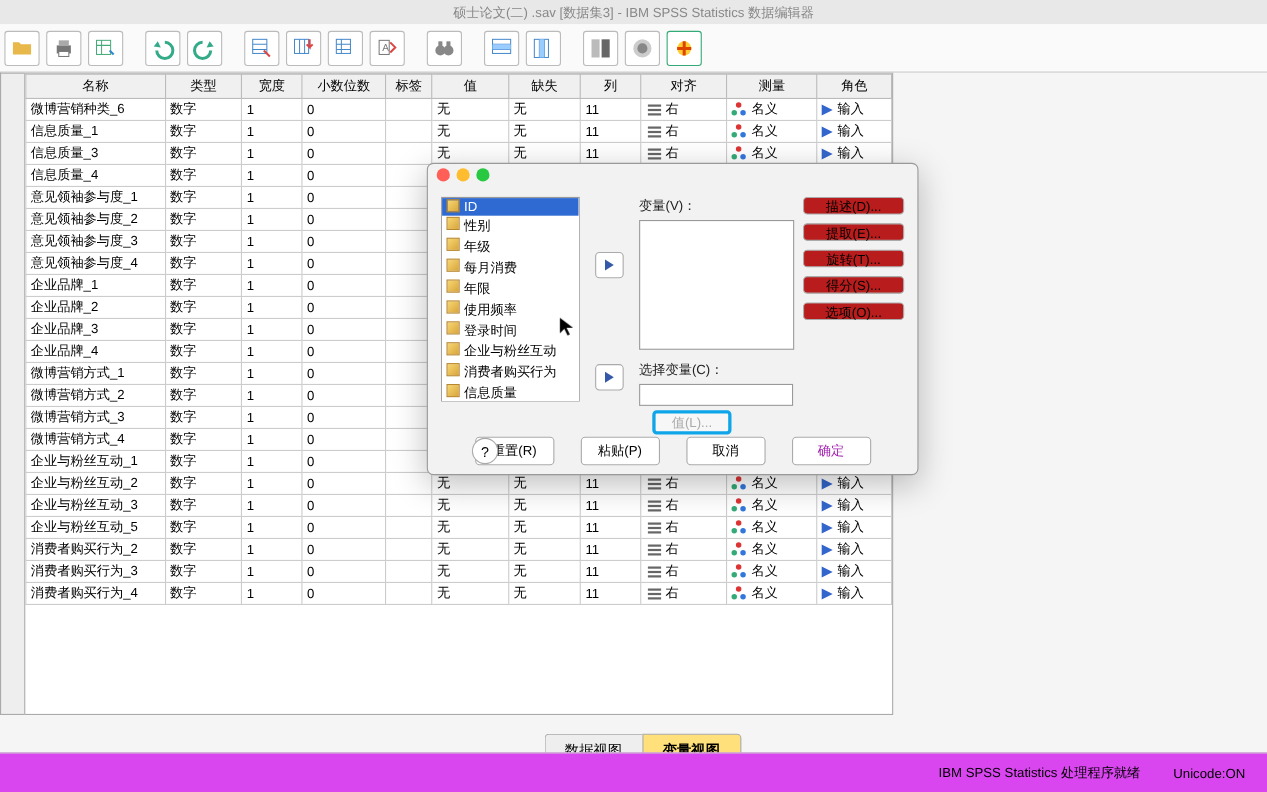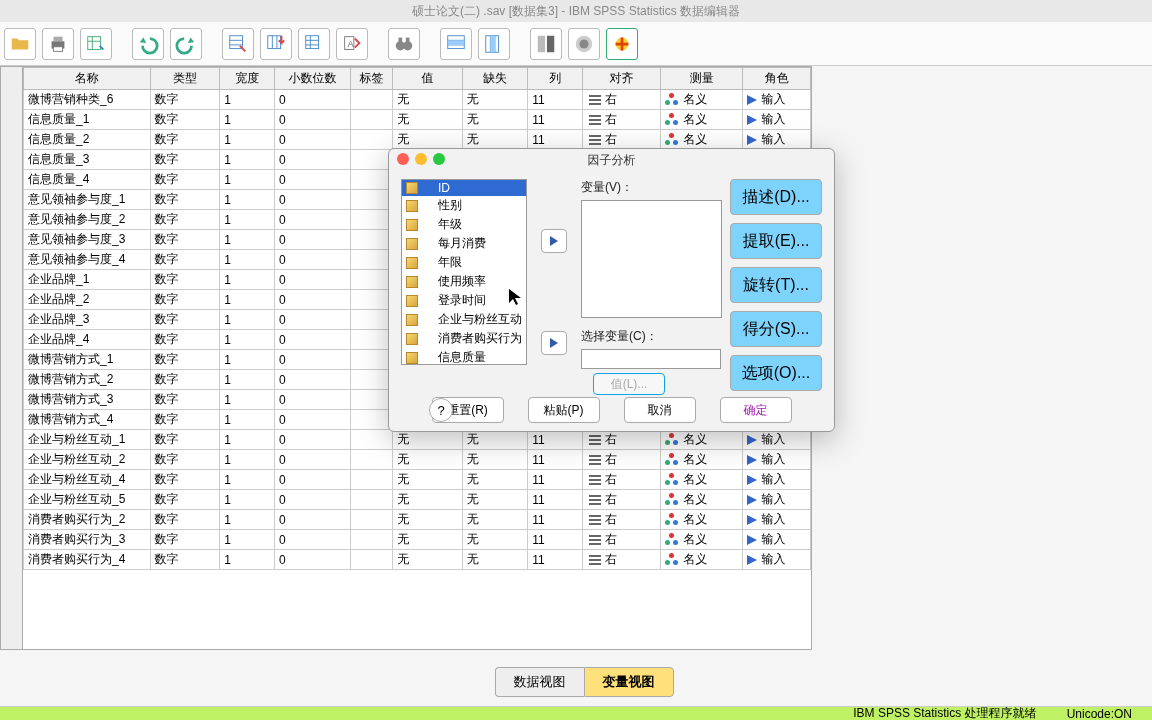--- a/index.html
+++ b/index.html
@@ -41,50 +41,50 @@
   
   .dialog { position: absolute; left: 388px; top: 148px; width: 447px; height: 284px; background: #f2f2f2; border: 1px solid #999; border-radius: 6px; box-shadow: 0 8px 30px rgba(0,0,0,.25); }
   .dlg-titlebar { height: 22px; display:flex; align-items:center; position:relative; }
   .traffic { position:absolute; left:8px; top:4px; display:flex; gap:6px;}
   .tl { width:12px; height:12px; border-radius:50%; }
   .tl-r{background:#ff5f57;} .tl-y{background:#febc2e;} .tl-g{background:#28c840;}
   .dlg-title { flex:1; text-align:center; font-size:12px; color:#333; }
   .dlg-body { padding: 8px 12px; display:flex; gap:8px; }
   
   .src-list { width: 126px; height: 186px; border:1px solid #999; background:#fff; overflow:auto; font-size:12px; }
-  .src-item { padding:1px 4px; display:flex; align-items:center; gap:20px; }
+  .src-item { padding:1px 4px; display:flex; gap:4px; }
   .src-item.sel { background:#2e6ad1; color:#fff; }
   .ruler { width:12px; height:12px; background: linear-gradient(135deg,#f7d774,#d9a53b); display:inline-block; border:1px solid #b8862b;}
   
   .mid-col { width: 38px; display:flex; flex-direction:column; justify-content:space-between; padding: 50px 0 40px;}
   .move-btn { width:26px; height:24px; border:1px solid #aaa; border-radius:4px; background:#fff; margin:0 auto; display:flex; align-items:center; justify-content:center; cursor:pointer;}
   .move-arrow { width:0;height:0;border-left:8px solid #3459a8;border-top:5px solid transparent;border-bottom:5px solid transparent;}
   
   .dest-col { flex:1; display:flex; flex-direction:column; gap:4px;}
   .dest-label { font-size:12px; color:#222;}
   .dest-box { border:1px solid #999; background:#fff; height:118px;}
   .sel-input { border:1px solid #999; height:20px; background:#fff; width:140px;}
   
   .btn-col { width:92px; display:flex; flex-direction:column; gap:8px; }
-  .side-btn { height:36px; border:1px solid #aaa; border-radius:4px; background:#7dd3fc; font-size:16px; cursor:pointer;}
+  .side-btn { height:16px; border:1px solid #aaa; border-radius:4px; background:#b91c1c; font-size:12px; cursor:pointer;}
   
   .dlg-footer { position:absolute; bottom:8px; left:0; right:0; display:flex; align-items:center; justify-content:center; gap:24px;}
   .help-btn { position:absolute; left:40px; width:24px; height:24px; border:1px solid #aaa; border-radius:50%; background:#fff; font-size:13px; display:flex; align-items:center; justify-content:center; cursor:pointer;}
   .ftr-btn { width:72px; height:26px; border:1px solid #aaa; border-radius:4px; background:#fff; font-size:12px; cursor:pointer;}
   .ftr-btn:disabled { color:#a21caf; }
-  .value-btn { width:72px; height:22px; border:1px solid #0ea5e9; border-radius:4px; background:#f7f7f7; color:#aaa; font-size:12px; margin-left:12px;}
+  .value-btn { width:72px; height:22px; border:3px solid #0ea5e9; border-radius:4px; background:#f7f7f7; color:#aaa; font-size:12px; margin-left:12px;}
   
   
   .view-tabs { position:absolute; bottom:22px; left:0; right:0; height:32px; display:flex; align-items:center; justify-content:center; gap:0;padding-left:16px;}
   .vtab { padding:5px 18px; border:1px solid #aaa; background:#eee; font-size:13px; cursor:pointer;}
   .vtab.active { background:#ffe07a; font-weight:bold;}
   .vtab:first-child { border-radius:4px 0 0 4px; border-right:none;}
   .vtab:last-child { border-radius:0 4px 4px 0;}
   
-  .statusbar { position:absolute; bottom:0; left:0; right:0; height:14px; background:#bef264; border-top:1px solid #ccc; display:flex; align-items:center; justify-content:flex-end; padding:0 20px; gap:30px; font-size:12px;}
+  .statusbar { position:absolute; bottom:0; left:0; right:0; height:36px; background:#d946ef; border-top:1px solid #ccc; display:flex; align-items:center; justify-content:flex-end; padding:0 20px; gap:30px; font-size:12px;}
   
   .cursor { position:absolute; left:508px; top:288px; width:14px; height:18px; pointer-events:none;}
   .cursor svg { width:100%; height:100%; }
   
   
 </style>
 </head>
 <body>
 
 <div class="titlebar">
@@ -249,39 +249,20 @@
             <span class="align-cell"><span class="align-icon"></span>右</span>
           </td>
           <td>
             <span class="measure-cell"><span class="circ3"></span>名义</span>
           </td>
           <td>
             <span class="role-cell"><span class="role-icon"></span>输入</span>
           </td>
         </tr>
         <tr>
-          <td>信息质量_2</td>
-          <td>数字</td>
-          <td>1</td>
-          <td>0</td>
-          <td></td>
-          <td>无</td>
-          <td>无</td>
-          <td>11</td>
-          <td>
-            <span class="align-cell"><span class="align-icon"></span>右</span>
-          </td>
-          <td>
-            <span class="measure-cell"><span class="circ3"></span>名义</span>
-          </td>
-          <td>
-            <span class="role-cell"><span class="role-icon"></span>输入</span>
-          </td>
-        </tr>
-        <tr>
           <td>信息质量_3</td>
           <td>数字</td>
           <td>1</td>
           <td>0</td>
           <td></td>
           <td>无</td>
           <td>无</td>
           <td>11</td>
           <td>
             <span class="align-cell"><span class="align-icon"></span>右</span>
@@ -572,21 +553,21 @@
             <span class="align-cell"><span class="align-icon"></span>右</span>
           </td>
           <td>
             <span class="measure-cell"><span class="circ3"></span>名义</span>
           </td>
           <td>
             <span class="role-cell"><span class="role-icon"></span>输入</span>
           </td>
         </tr>
         <tr>
-          <td>企业与粉丝互动_4</td>
+          <td>企业与粉丝互动_3</td>
           <td>数字</td>
           <td>1</td>
           <td>0</td>
           <td></td>
           <td>无</td>
           <td>无</td>
           <td>11</td>
           <td>
             <span class="align-cell"><span class="align-icon"></span>右</span>
           </td>
@@ -677,21 +658,20 @@
   </table>
 </div>
 
 <div class="dialog">
   <div class="dlg-titlebar">
     <div class="traffic">
       <div class="tl tl-r"></div>
       <div class="tl tl-y"></div>
       <div class="tl tl-g"></div>
     </div>
-    <div class="dlg-title">因子分析</div>
   </div>
   <div class="dlg-body">
     <div class="src-list" id="src-list">
         <div class="src-item sel">
           <span class="ruler"></span>
           <span>ID</span>
         </div>
         <div class="src-item">
           <span class="ruler"></span>
           <span>性别</span>

